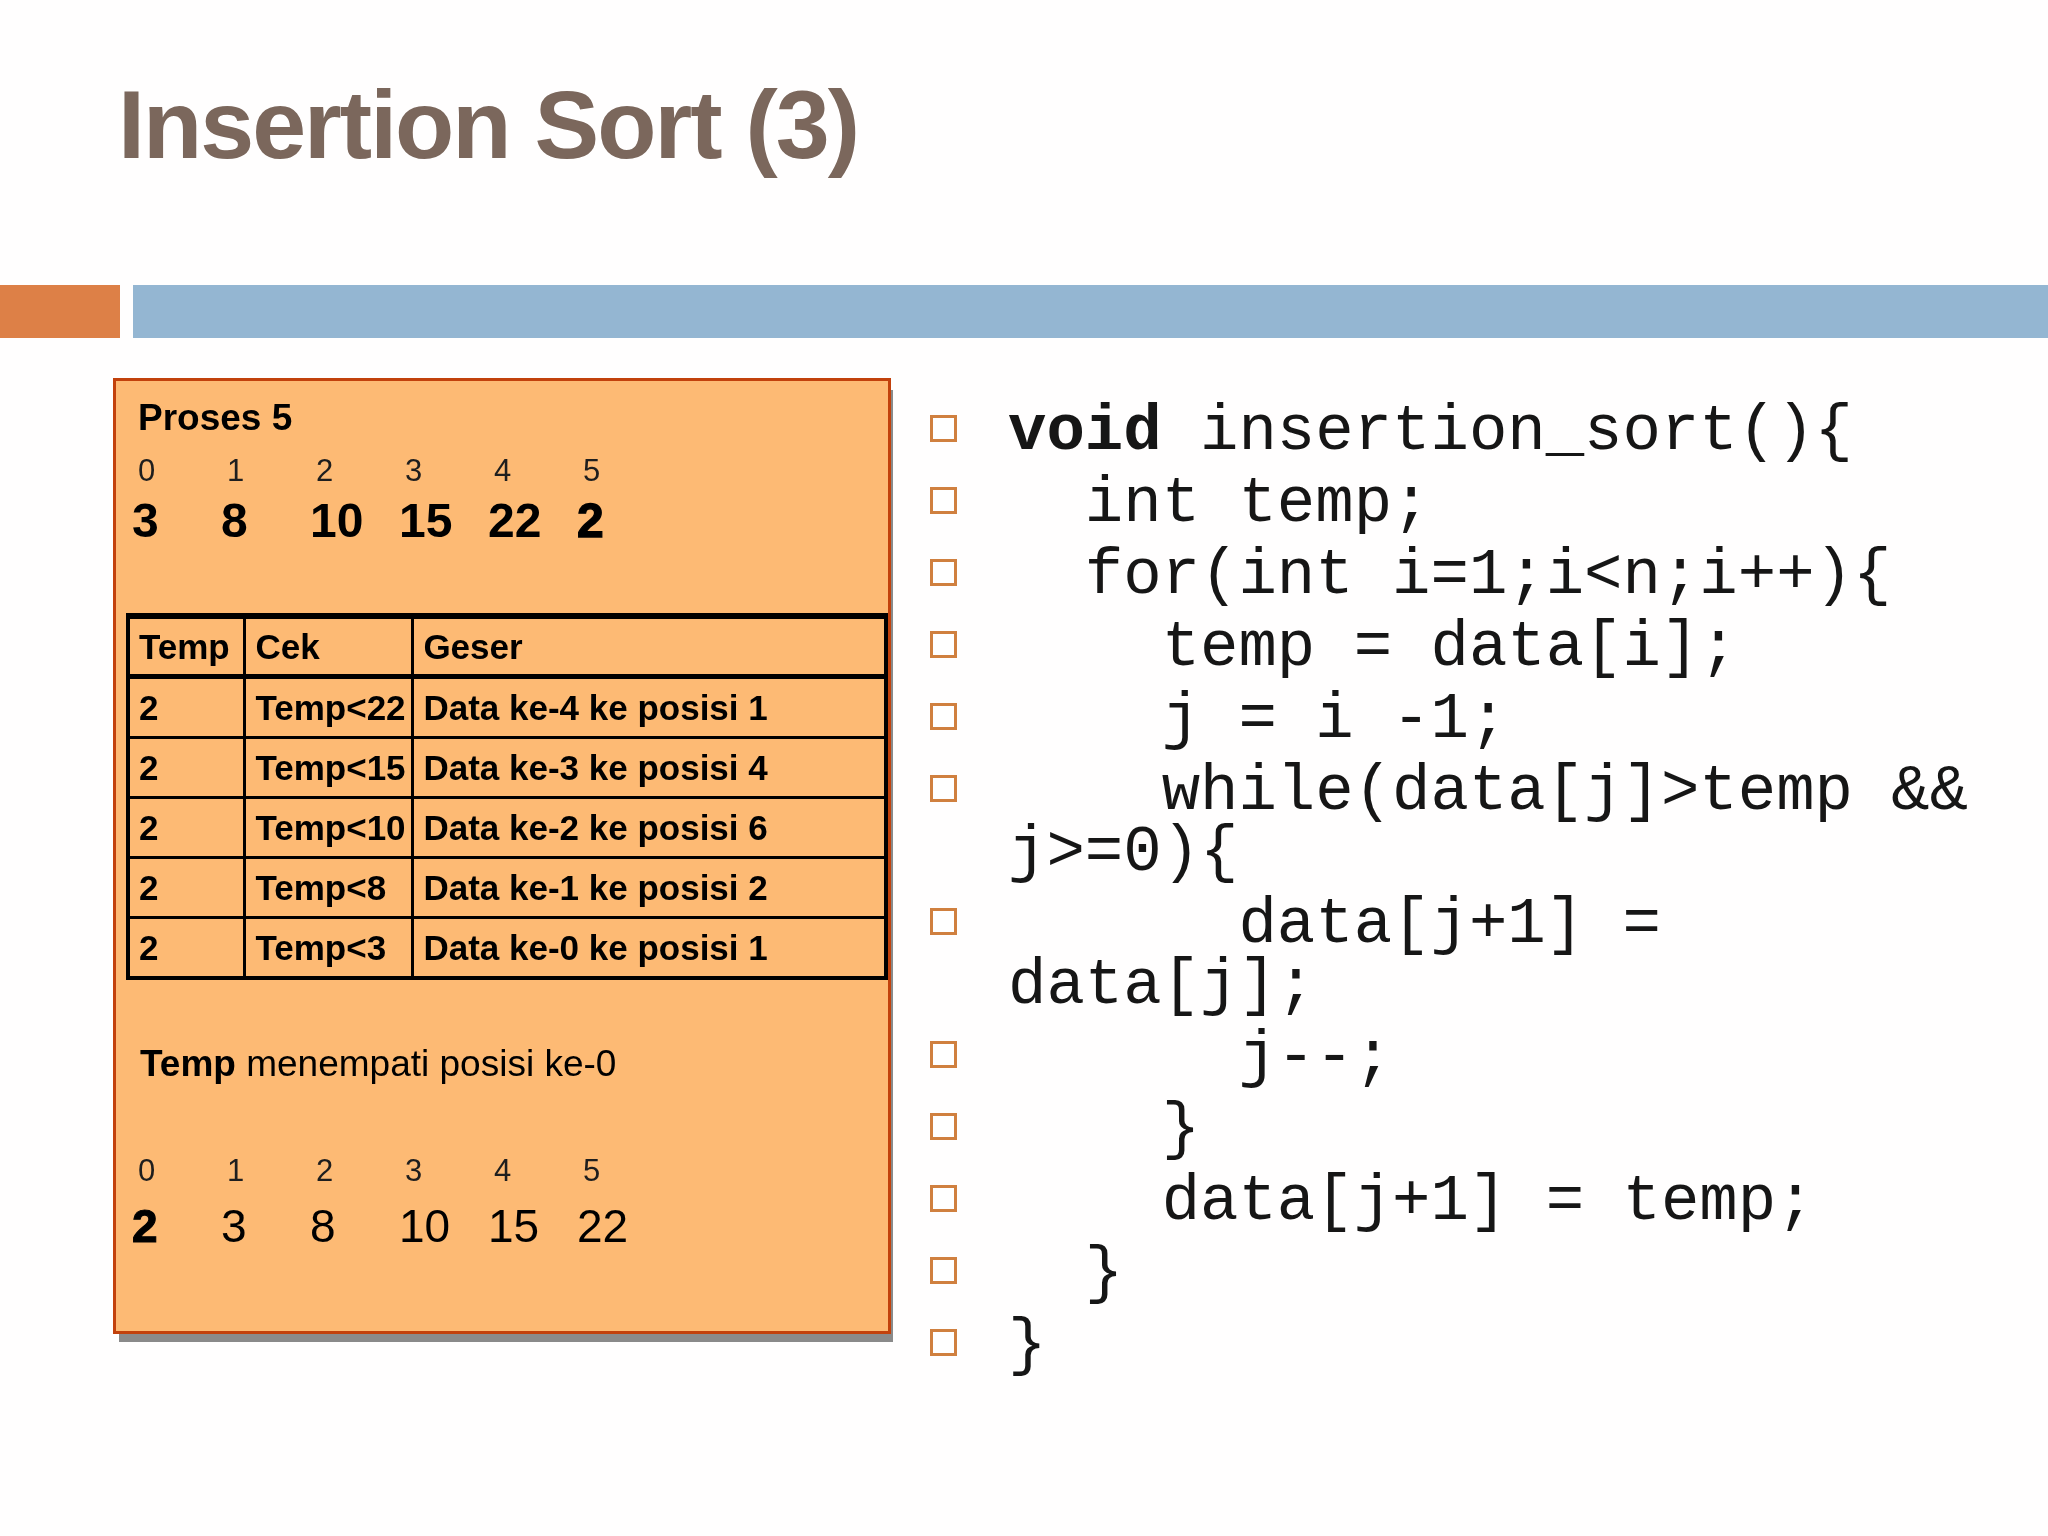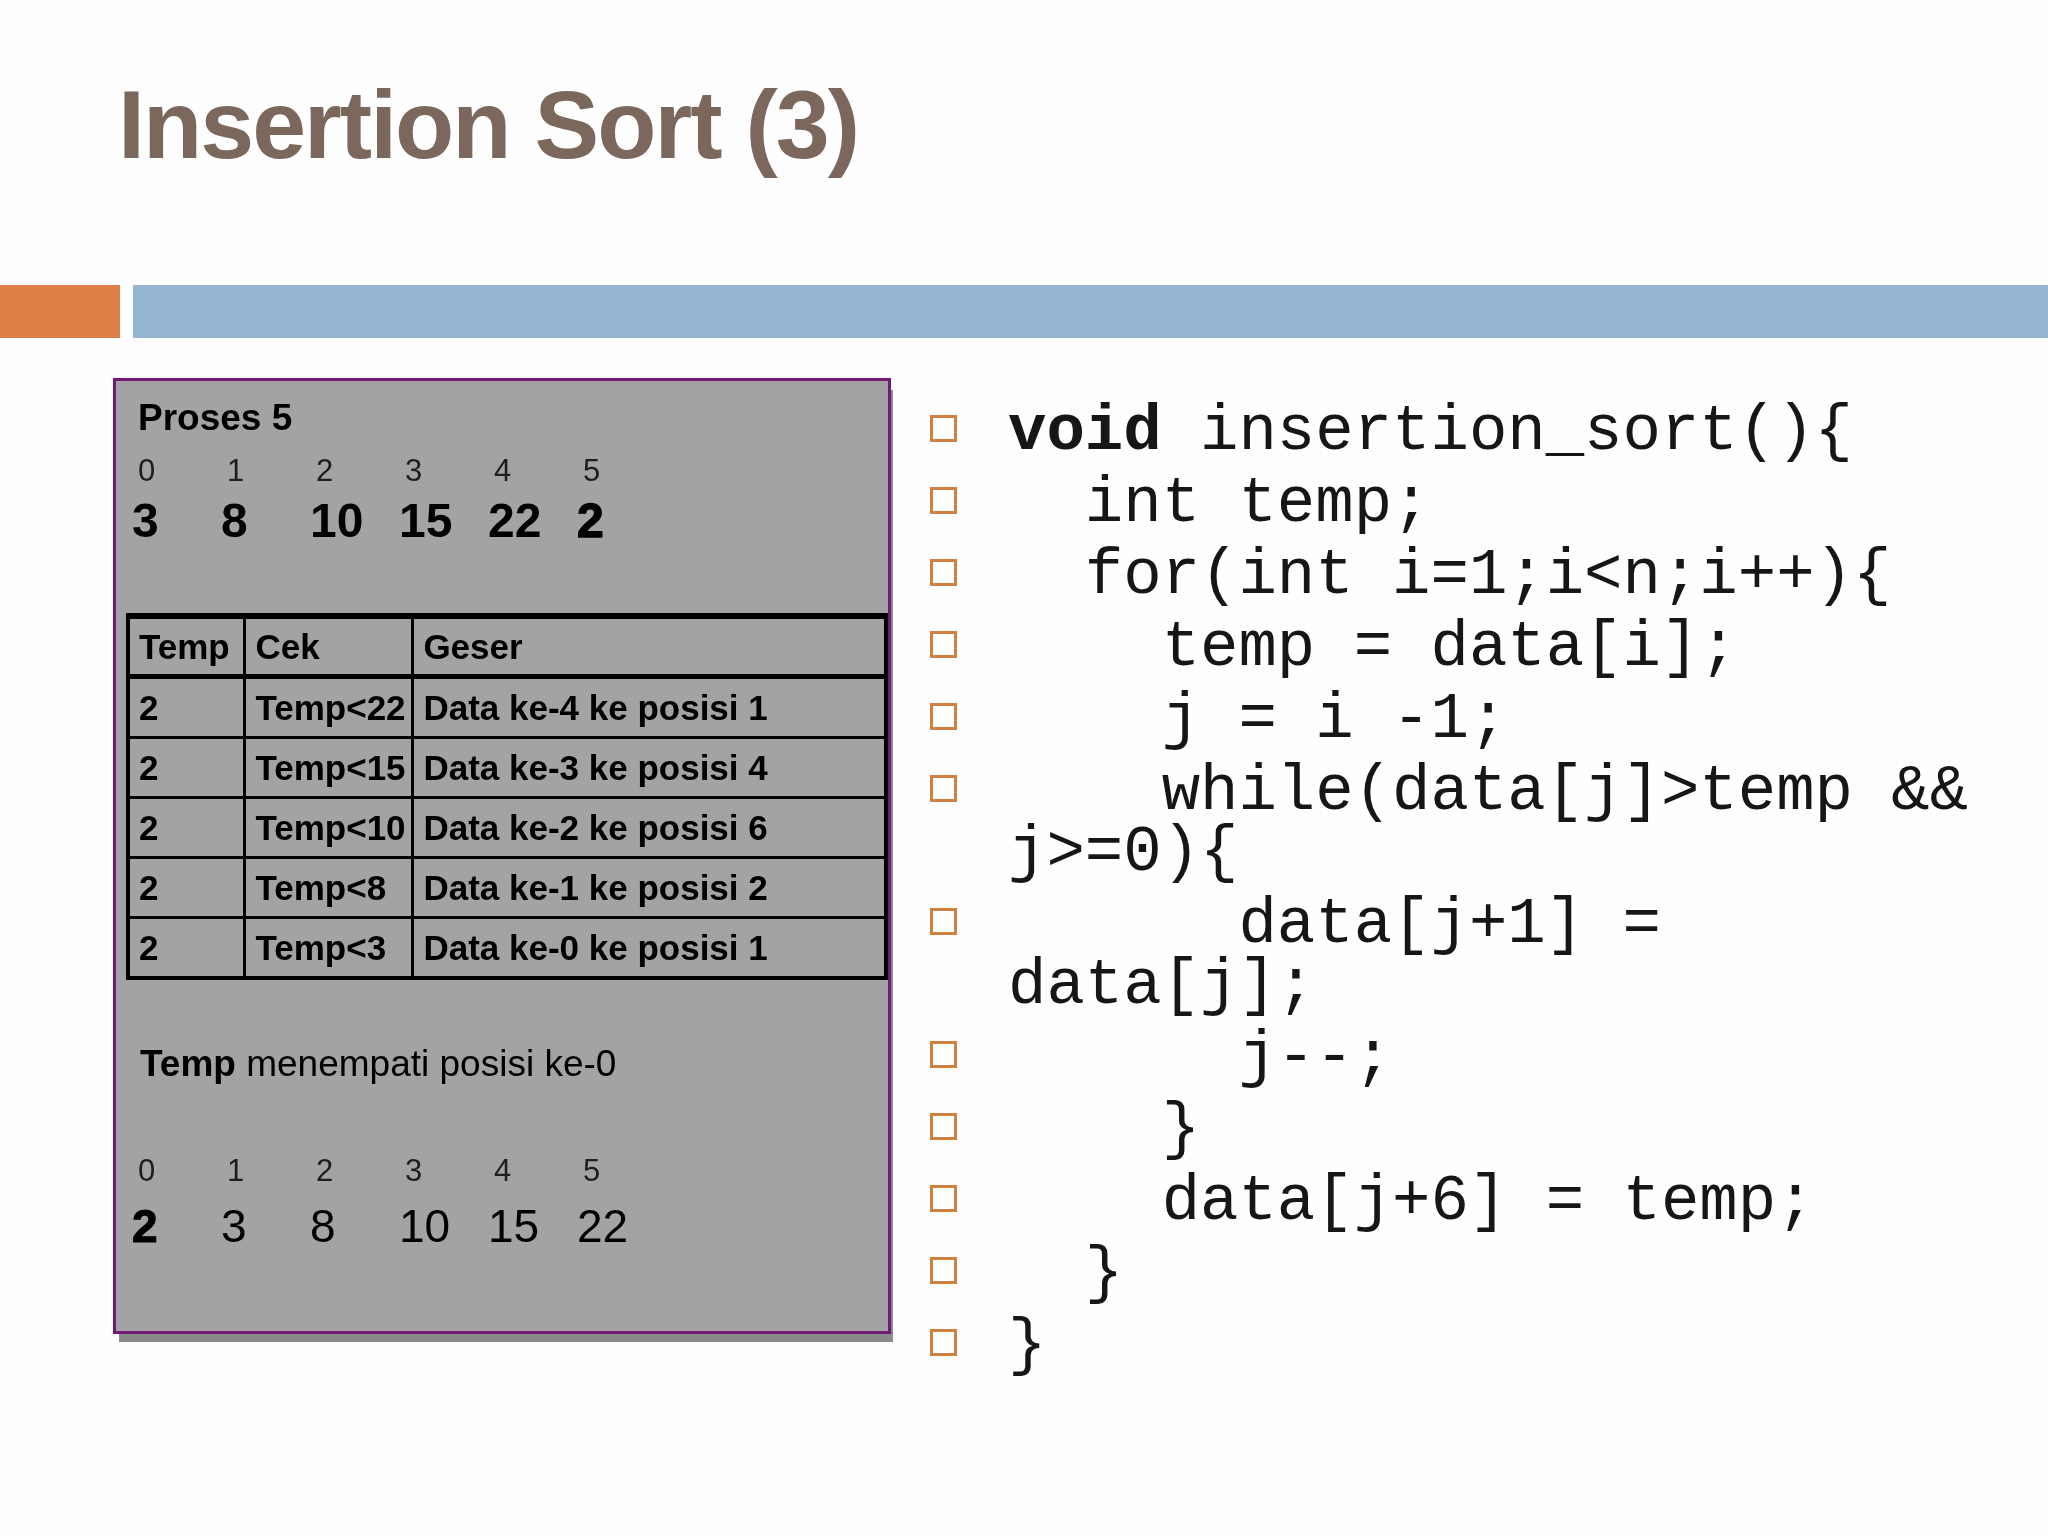--- a/index.html
+++ b/index.html
@@ -8,22 +8,22 @@
 
   
   .title{position:absolute;left:118px;top:74px;font-size:97px;font-weight:bold;
          color:#7b675c;letter-spacing:-2px;line-height:1.05;}
 
   
   .bar-orange{position:absolute;left:0;top:285px;width:120px;height:53px;background:#dd8047;}
   .bar-blue{position:absolute;left:133px;top:285px;width:1915px;height:53px;background:#94b6d2;}
 
   
-  .panel{position:absolute;left:113px;top:378px;width:772px;height:950px;background:#a3a3a3;
-         border:3px solid #701a75;box-shadow:4px 10px 0 -2px #8a8a8a;color:#000;}
+  .panel{position:absolute;left:113px;top:378px;width:772px;height:950px;background:#fdba74;
+         border:3px solid #c2410c;box-shadow:4px 10px 0 -2px #8a8a8a;color:#000;}
   .proses-label{position:absolute;left:22px;top:16px;font-size:37px;font-weight:bold;}
 
   .arr-row{position:absolute;display:flex;}
   .arr-row .cell{width:89px;text-align:left;}
   .arr-idx{left:22px;font-size:31px;font-weight:400;color:#1e1e1e;}
   .arr-val{left:16px;font-size:48px;color:#000;}
   .arr-idx.top{top:72px;}
   .arr-val.top{top:112px;font-weight:bold;}
   .arr-idx.bottom{top:772px;}
   .arr-val.bottom{top:818px;font-weight:400;font-size:46px;}
@@ -170,21 +170,21 @@
     <div class="cl">
       <span class="bullet"></span>
       <span class="ct"><b class="kw"></b><span>      j--;</span></span>
     </div>
     <div class="cl">
       <span class="bullet"></span>
       <span class="ct"><b class="kw"></b><span>    }</span></span>
     </div>
     <div class="cl">
       <span class="bullet"></span>
-      <span class="ct"><b class="kw"></b><span>    data[j+6] = temp;</span></span>
+      <span class="ct"><b class="kw"></b><span>    data[j+1] = temp;</span></span>
     </div>
     <div class="cl">
       <span class="bullet"></span>
       <span class="ct"><b class="kw"></b><span>  }</span></span>
     </div>
     <div class="cl">
       <span class="bullet"></span>
       <span class="ct"><b class="kw"></b><span>}</span></span>
     </div>
   </div>

